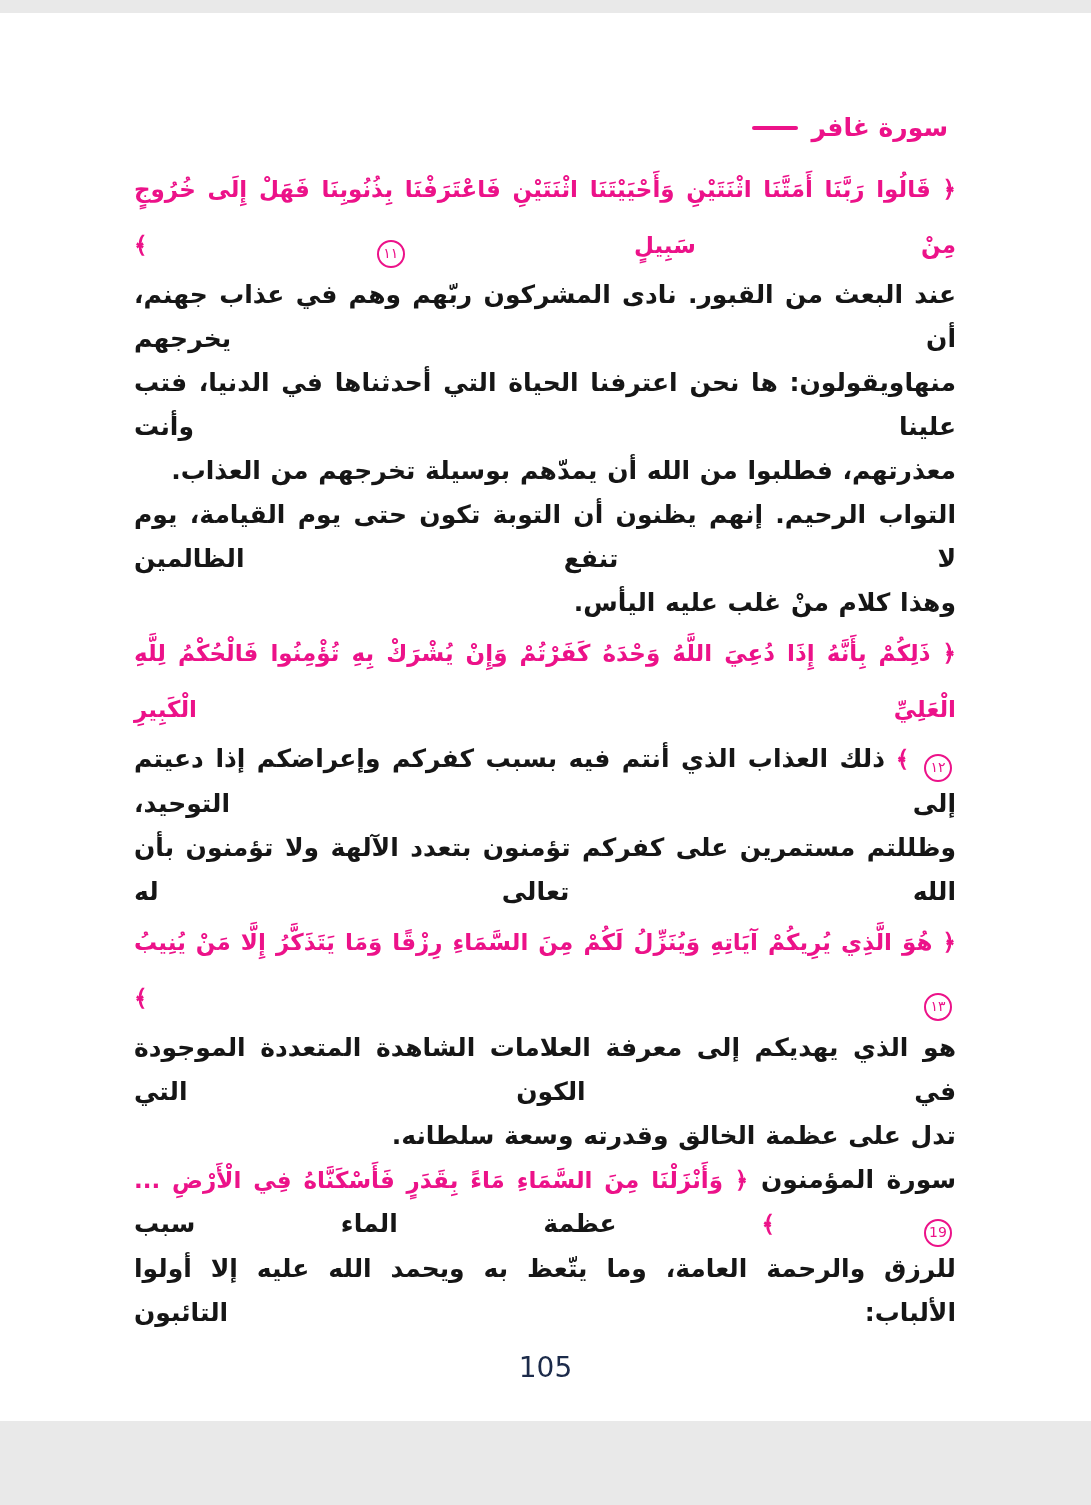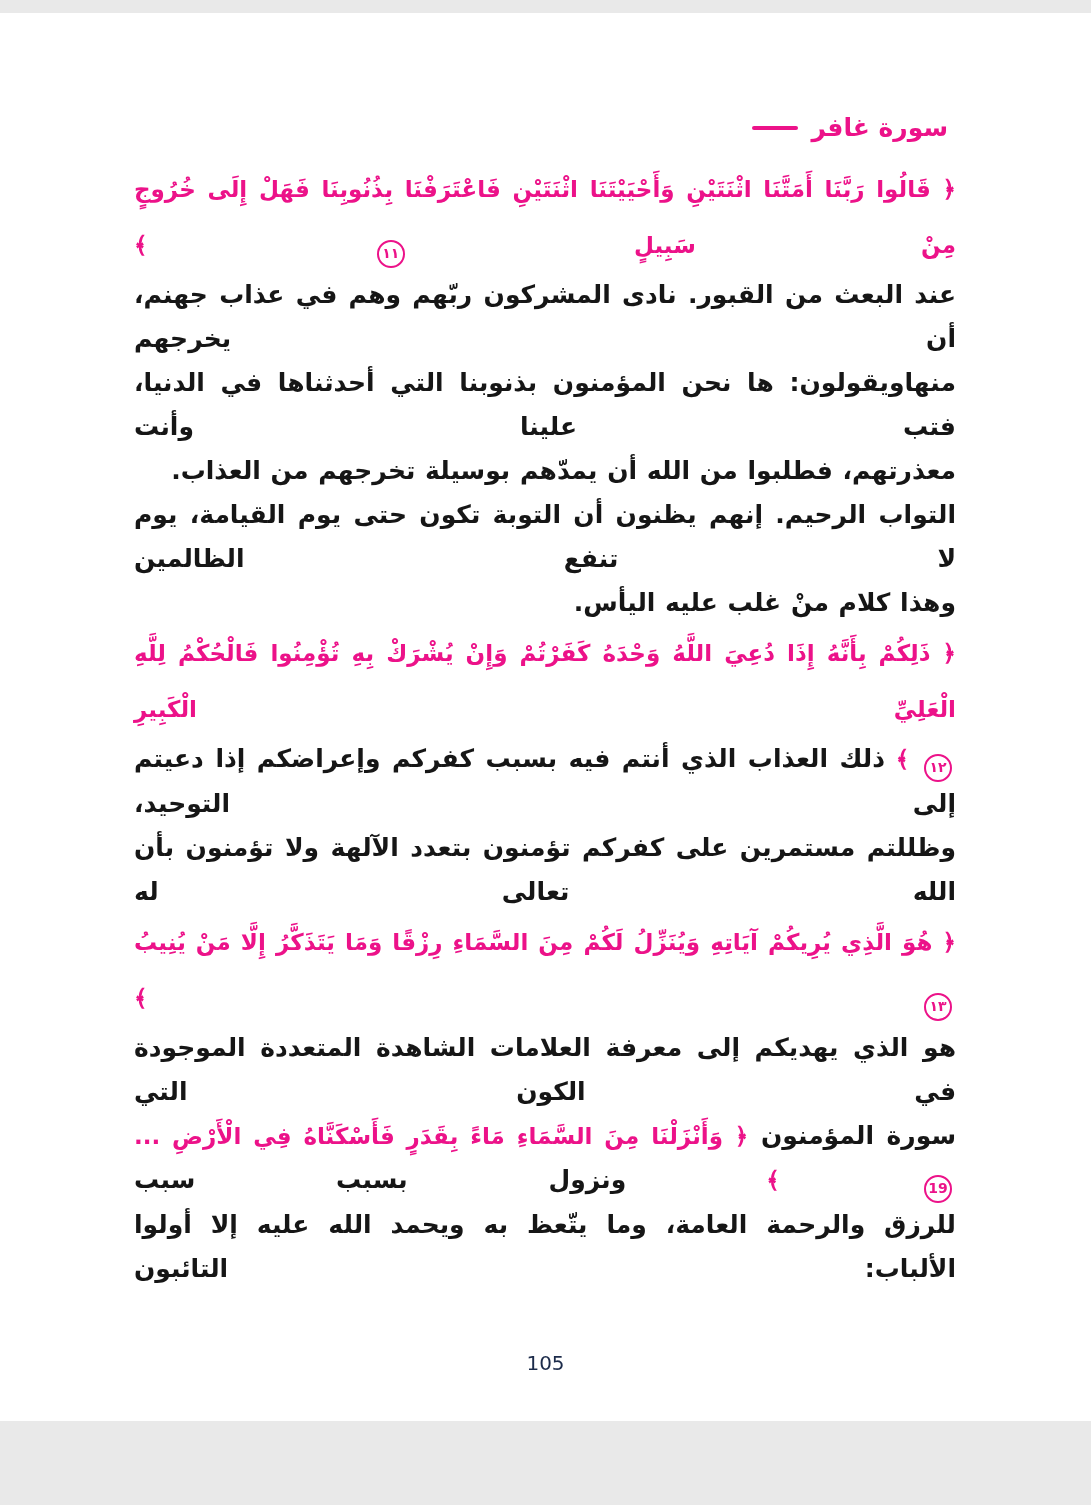--- a/index.html
+++ b/index.html
@@ -35,54 +35,55 @@
     word-spacing:1px;
   }
   .line.end   { text-align-last:right; }
   .line.verse { line-height:55px; }
   .quran  { color:var(--accent); font-size:23px; font-weight:bold; }
   .tafsir { color:var(--ink); }
   .num {
     display:inline-block; box-sizing:border-box;
     min-width:28px; height:28px; line-height:23px;
     border:2px solid var(--accent); border-radius:50%;
-    color:var(--accent); font-size:14px; font-weight:bold;
+    color:var(--accent); font-size:14px; font-weight:normal;
     text-align:left; text-align-last:center;
     vertical-align:-5px; margin:0 4px;
     background:#fff;
   }
   
   .page-number {
     position:absolute; top:1338px; left:0; width:100%;
     text-align:center; text-align-last:center;
-    font-size:20px; color:#1c2b4a;
+    font-size:28px; color:#1c2b4a;
     direction:ltr;
   }
 </style>
 </head>
 <body>
 
 <div class="page">
 
   <div class="surah-header">
     <span class="title">سورة غافر</span>
     <span class="dash"></span>
   </div>
 
   <div class="body-col">
       <p class="line verse"><span class="quran">﴿ قَالُوا رَبَّنَا أَمَتَّنَا اثْنَتَيْنِ وَأَحْيَيْتَنَا اثْنَتَيْنِ فَاعْتَرَفْنَا بِذُنُوبِنَا فَهَلْ إِلَى خُرُوجٍ مِنْ سَبِيلٍ </span><span class="num">١١</span><span class="quran"> ﴾</span></p>
       <p class="line"><span class="tafsir">عند البعث من القبور. نادى المشركون ربّهم وهم في عذاب جهنم، أن يخرجهم</span></p>
-      <p class="line"><span class="tafsir">منهاويقولون: ها نحن المؤمنون بذنوبنا التي أحدثناها في الدنيا، فتب علينا وأنت</span></p>
+      <p class="line"><span class="tafsir">منهاويقولون: ها نحن اعترفنا الحياة التي أحدثناها في الدنيا، فتب علينا وأنت</span></p>
       <p class="line end"><span class="tafsir">معذرتهم، فطلبوا من الله أن يمدّهم بوسيلة تخرجهم من العذاب.</span></p>
       <p class="line"><span class="tafsir">التواب الرحيم. إنهم يظنون أن التوبة تكون حتى يوم القيامة، يوم لا تنفع الظالمين</span></p>
       <p class="line end"><span class="tafsir">وهذا كلام منْ غلب عليه اليأس.</span></p>
       <p class="line verse"><span class="quran">﴿ ذَلِكُمْ بِأَنَّهُ إِذَا دُعِيَ اللَّهُ وَحْدَهُ كَفَرْتُمْ وَإِنْ يُشْرَكْ بِهِ تُؤْمِنُوا فَالْحُكْمُ لِلَّهِ الْعَلِيِّ الْكَبِيرِ</span></p>
       <p class="line"><span class="num">١٢</span><span class="quran"> ﴾ </span><span class="tafsir">ذلك العذاب الذي أنتم فيه بسبب كفركم وإعراضكم إذا دعيتم إلى التوحيد،</span></p>
       <p class="line"><span class="tafsir">وظللتم مستمرين على كفركم تؤمنون بتعدد الآلهة ولا تؤمنون بأن الله تعالى له</span></p>
       <p class="line verse"><span class="quran">﴿ هُوَ الَّذِي يُرِيكُمْ آيَاتِهِ وَيُنَزِّلُ لَكُمْ مِنَ السَّمَاءِ رِزْقًا وَمَا يَتَذَكَّرُ إِلَّا مَنْ يُنِيبُ </span><span class="num">١٣</span><span class="quran"> ﴾</span></p>
       <p class="line"><span class="tafsir">هو الذي يهديكم إلى معرفة العلامات الشاهدة المتعددة الموجودة في الكون التي</span></p>
-      <p class="line"><span class="tafsir">سورة المؤمنون </span><span class="quran">﴿ وَأَنْزَلْنَا مِنَ السَّمَاءِ مَاءً بِقَدَرٍ فَأَسْكَنَّاهُ فِي الْأَرْضِ ... </span><span class="num">19</span><span class="quran"> ﴾ </span><span class="tafsir">ونزول بسبب سبب</span></p>
+      <p class="line end"><span class="tafsir">تدل على عظمة الخالق وقدرته وسعة سلطانه.</span></p>
+      <p class="line"><span class="tafsir">سورة المؤمنون </span><span class="quran">﴿ وَأَنْزَلْنَا مِنَ السَّمَاءِ مَاءً بِقَدَرٍ فَأَسْكَنَّاهُ فِي الْأَرْضِ ... </span><span class="num">19</span><span class="quran"> ﴾ </span><span class="tafsir">عظمة الماء سبب</span></p>
       <p class="line"><span class="tafsir">للرزق والرحمة العامة، وما يتّعظ به ويحمد الله عليه إلا أولوا الألباب: التائبون</span></p>
     </div>
 
   <div class="page-number">105</div>
 
 </div>
 
 </body></html>

